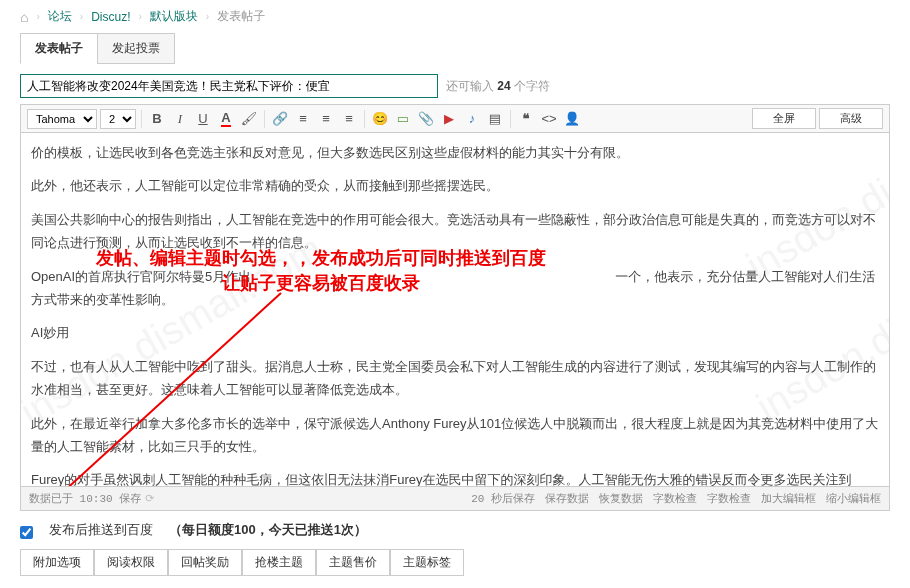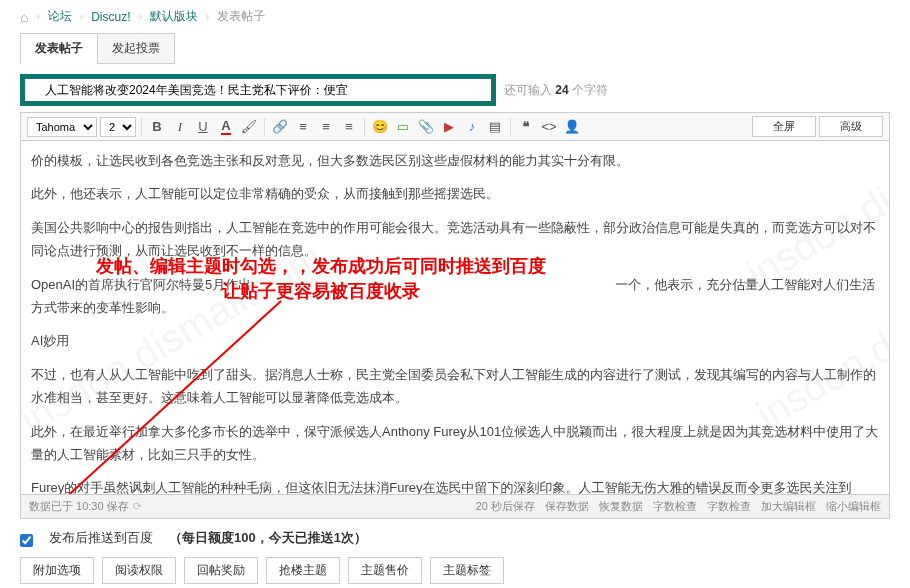--- a/index.html
+++ b/index.html
@@ -5,44 +5,44 @@
 * { margin: 0; padding: 0; box-sizing: border-box; }
 body { font-family: "Microsoft YaHei", Arial, sans-serif; font-size: 12px; background: #fff; color: #333; }
 .container { width: 910px; margin: 0 auto; padding: 8px 20px; }
 .breadcrumb { display: flex; align-items: center; gap: 8px; color: #999; margin-bottom: 8px; }
 .breadcrumb a { color: #0f766e; text-decoration: none; }
 .breadcrumb .sep { color: #ccc; font-size: 10px; }
 .tabs { display: flex; margin-bottom: 10px; }
 .tab { padding: 6px 14px; border: 1px solid #ccc; background: #f5f5f5; cursor: pointer; margin-right: -1px; }
 .tab.active { background: #fff; border-bottom-color: #fff; font-weight: bold; }
 .title-row { display: flex; align-items: center; gap: 8px; margin-bottom: 6px; }
-.title-input { width: 476px; padding: 4px 20px; border: 5px solid #0f766e; font-size: 12px; }
+.title-input { width: 418px; padding: 4px 6px; border: 1px solid #0f766e; font-size: 12px; }
 .counter { color: #999; }
 .counter b { color: #333; font-weight: bold; }
 .toolbar { display: flex; align-items: center; border: 1px solid #ccc; background: #f8f8f8; padding: 3px 6px; gap: 3px; }
 .toolbar .sel { border: 1px solid #ccc; padding: 2px 4px; font-size: 11px; background: #fff; }
 .toolbar .btn { width: 20px; height: 20px; display: inline-flex; align-items: center; justify-content: center; cursor: pointer; font-size: 13px; color: #555; }
 .toolbar .sep2 { width: 1px; height: 18px; background: #ddd; margin: 0 2px; }
 .toolbar .spacer { flex: 1; }
 .toolbar .modebtn { padding: 2px 20px; border: 1px solid #ccc; background: #fff; font-size: 11px; cursor: pointer; }
 .editor-body { border: 1px solid #ccc; border-top: none; padding: 8px 10px; font-size: 13px; line-height: 1.8; color: #444; height: 354px; overflow: hidden; position: relative; background: #fff; }
 .editor-body p { margin-bottom: 10px; }
 .anno-wrap { position: absolute; pointer-events: none; }
 .anno-text { color: #e00; font-size: 18px; font-weight: bold; line-height: 1.4; text-align: left; }
 .watermark { position: absolute; font-size: 40px; color: rgba(180,180,180,0.15); transform: rotate(-30deg); pointer-events: none; }
 .wm1 { bottom: 120px; left: -20px; }
 .wm2 { top: 60px; right: -10px; width:160px; }
 .wm3 { bottom: 80px; right: -20px; width:160px;}
-.statusbar { display: flex; align-items: center; border: 1px solid #ccc; border-top: none; background: #f3f3f3; padding: 4px 8px; font-size: 11px; color: #888; }
+.statusbar { display: flex; align-items: center; border: 1px solid #ccc; border-top: none; background: #f3f3f3; padding: 4px 8px; font-size: 11px; color: #888; font-family: Liberation Mono, monospace; }
 .statusbar .spacer { flex: 1; }
 .statusbar .lnk { margin-left: 10px; color: #888; cursor: pointer; }
 .push-row { display: flex; align-items: flex-end; gap: 16px; margin: 10px 0; font-size: 13px; }
 .push-row input[type=checkbox] { accent-color: #1e74d0; }
 .push-row b { font-weight: bold; }
-.options-row { display: flex; gap: 8px; flex-wrap: wrap; }
+.options-row { display: flex; gap: 0; flex-wrap: wrap; }
 .opt-btn { padding: 4px 12px; border: 1px solid #ccc; background: #fff; cursor: pointer; font-size: 12px; }
 svg.arrow { position: absolute; top: 0; left: 0; pointer-events: none; }
 .home-icon { color: #999; font-size: 14px; }
 </style>
 </head>
 <body>
 
 <div class="container">
   <div class="breadcrumb">
     <span class="home-icon">⌂</span>

